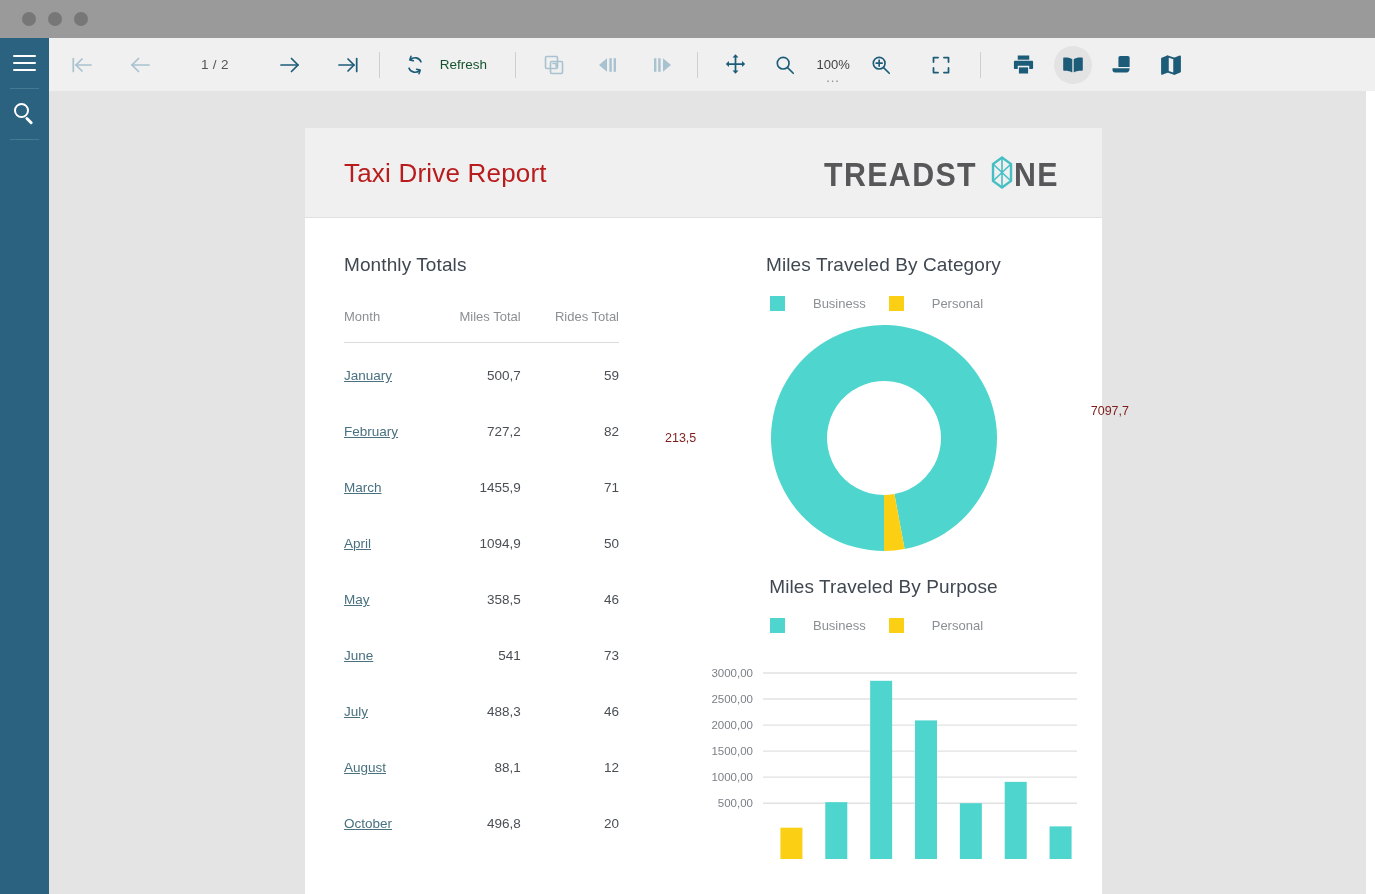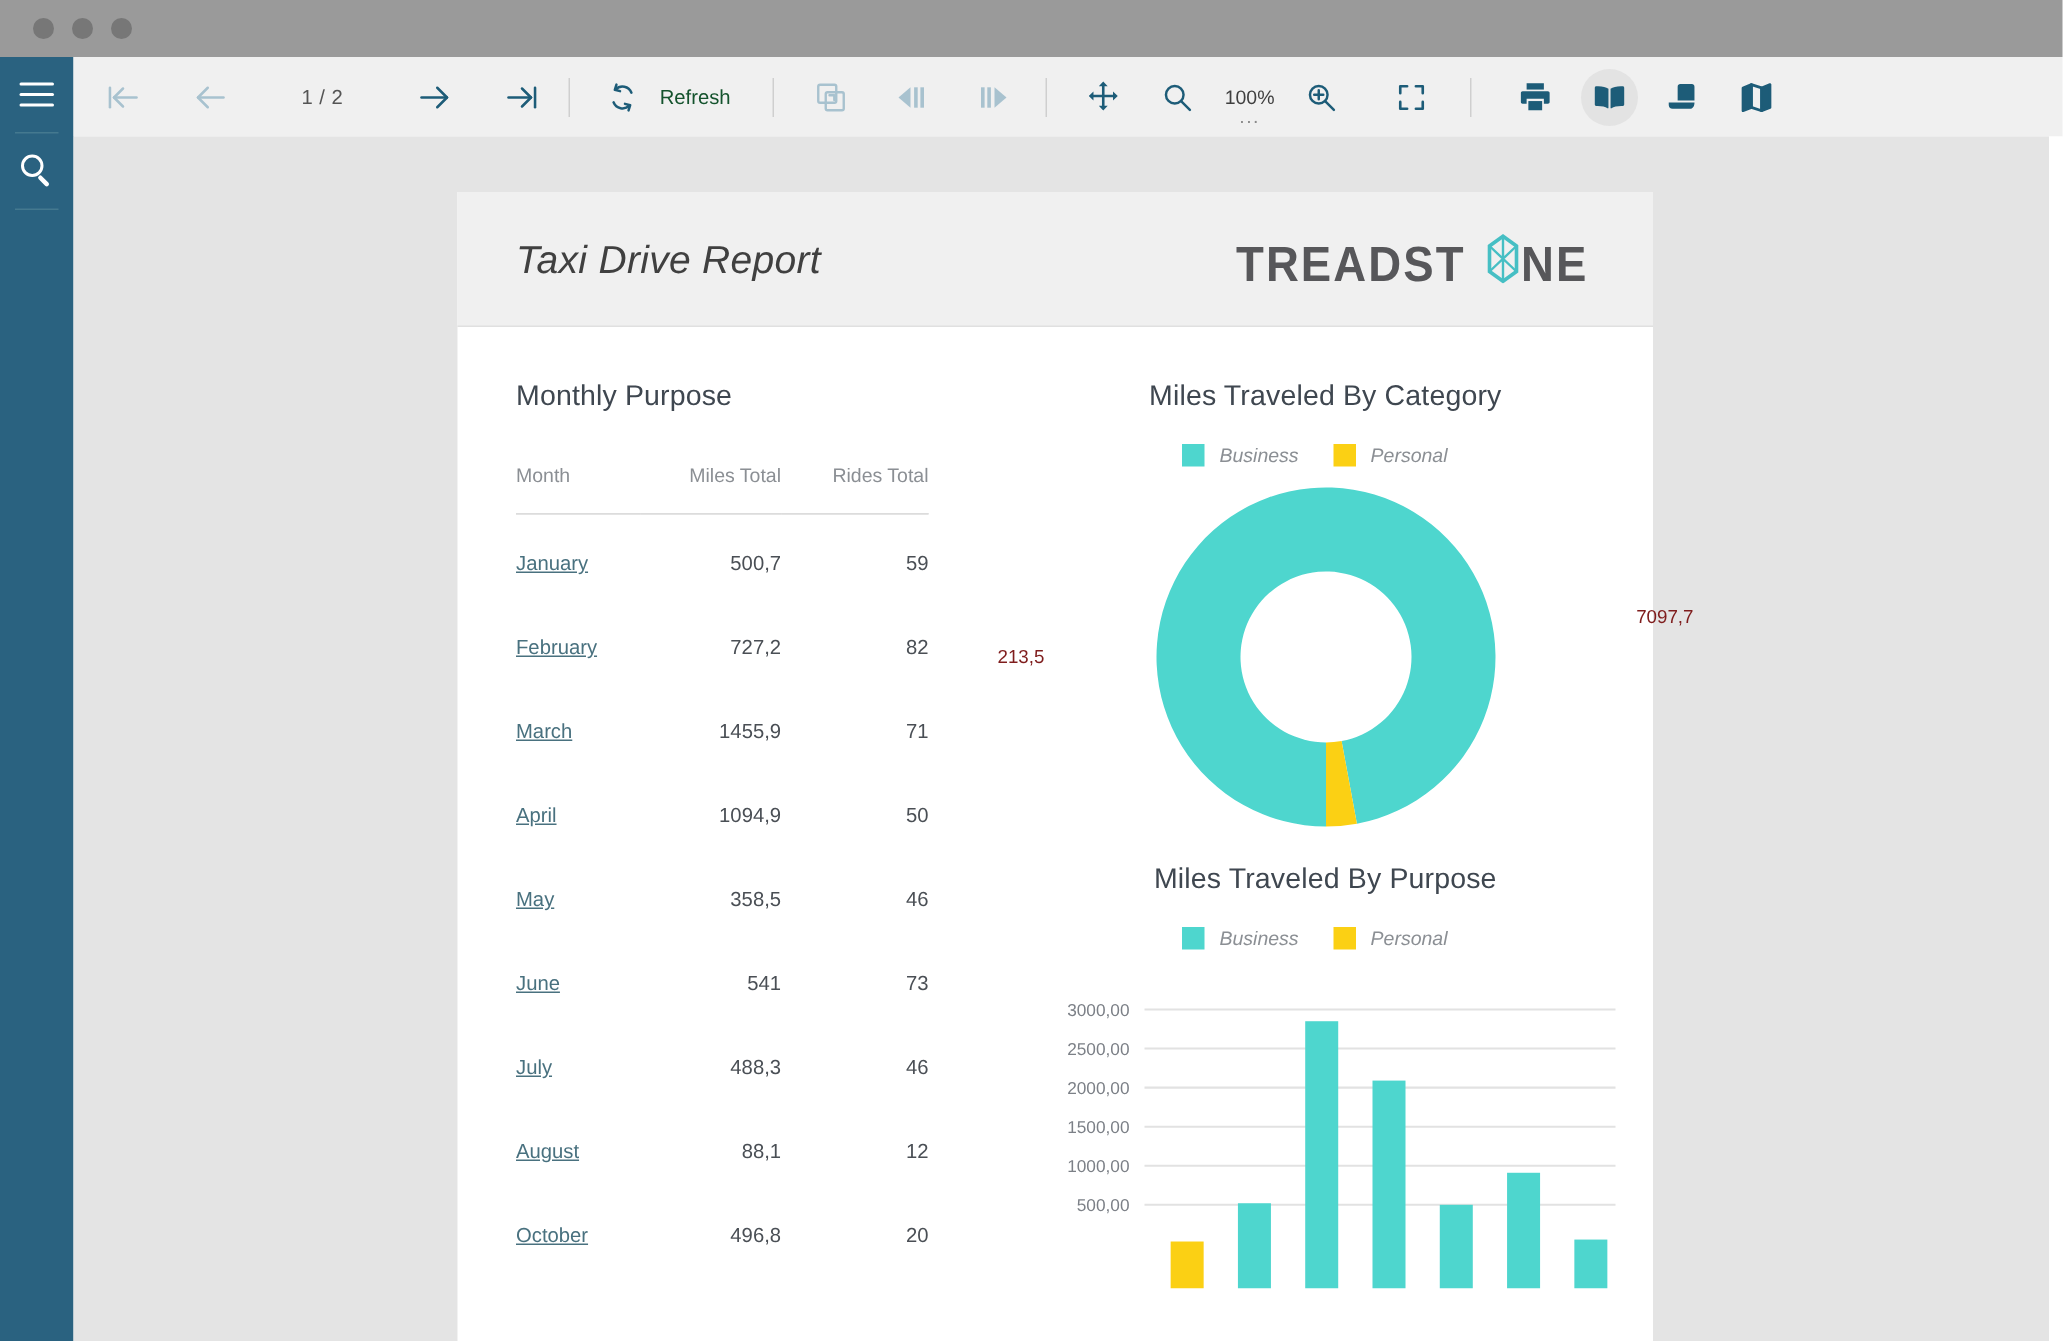--- a/index.html
+++ b/index.html
@@ -95,21 +95,21 @@
   .page {
     position:absolute; left:256px; top:37px; width:797px; height:900px;
     background:#ffffff;
   }
   .page-head {
     position:relative; height:90px; background:#f0f0f0;
     border-bottom:1px solid #e0e0e0;
   }
   .doc-title {
     position:absolute; left:39px; top:30px;
-    font-size:26px; color:#404040; font-weight:400; letter-spacing:.2px;font-style:italic;
+    font-size:26px; color:#b91c1c; font-weight:400; letter-spacing:.2px;
   }
   .logo {
     position:absolute; right:39px; top:28px;
     display:flex; align-items:center;
   }
   .logo-txt {
     font-family:"Liberation Sans Narrow","Liberation Sans",sans-serif;
     font-size:33px; font-weight:700; color:#57575a;
     letter-spacing:1.5px; line-height:1;
     transform:scaleX(.92); transform-origin:left center;
@@ -146,21 +146,21 @@
   table.totals td.c-month a {
     color:#49717f; text-decoration:underline; font-size:13.5px;
     cursor:pointer;
   }
 
   
   .legend {
     display:flex; align-items:center; justify-content:center;
     gap:9px; margin-top:20px;
   }
-  .legend .item { display:flex; align-items:center; gap:10px; margin-right:14px;font-style:italic; }
+  .legend .item { display:flex; align-items:center; gap:28px; margin-right:14px; }
   .legend .sw { width:15px; height:15px; }
   .legend .lb { font-size:13px; color:#8b8f94; }
 
   
   .donut-wrap { position:relative; height:245px; margin-top:12px; }
   .donut { position:absolute; left:50%; top:0; transform:translateX(-50%); }
   .donut-lbl {
     position:absolute; font-size:12.5px; color:#7f1d1d; white-space:nowrap;
   }
   .donut-lbl.left  { left:-36px; top:108px; }
@@ -355,21 +355,21 @@
             <path d="M11 1.5 L11 31.5 M2 8 L20 25 M20 8 L2 25" stroke="#46bfc4" stroke-width="1.6"></path>
           </svg>
         </span>
         <span class="logo-txt">NE</span>
       </div>
     </div>
 
     <div class="cols">
 
       <div class="col-left">
-        <h2 class="sect">Monthly Purpose</h2>
+        <h2 class="sect">Monthly Totals</h2>
 
         <table class="totals">
           <thead>
             <tr>
               <th class="c-month">Month</th>
               <th>Miles Total</th>
               <th>Rides Total</th>
             </tr>
           </thead>
           <tbody id="totals-body">

